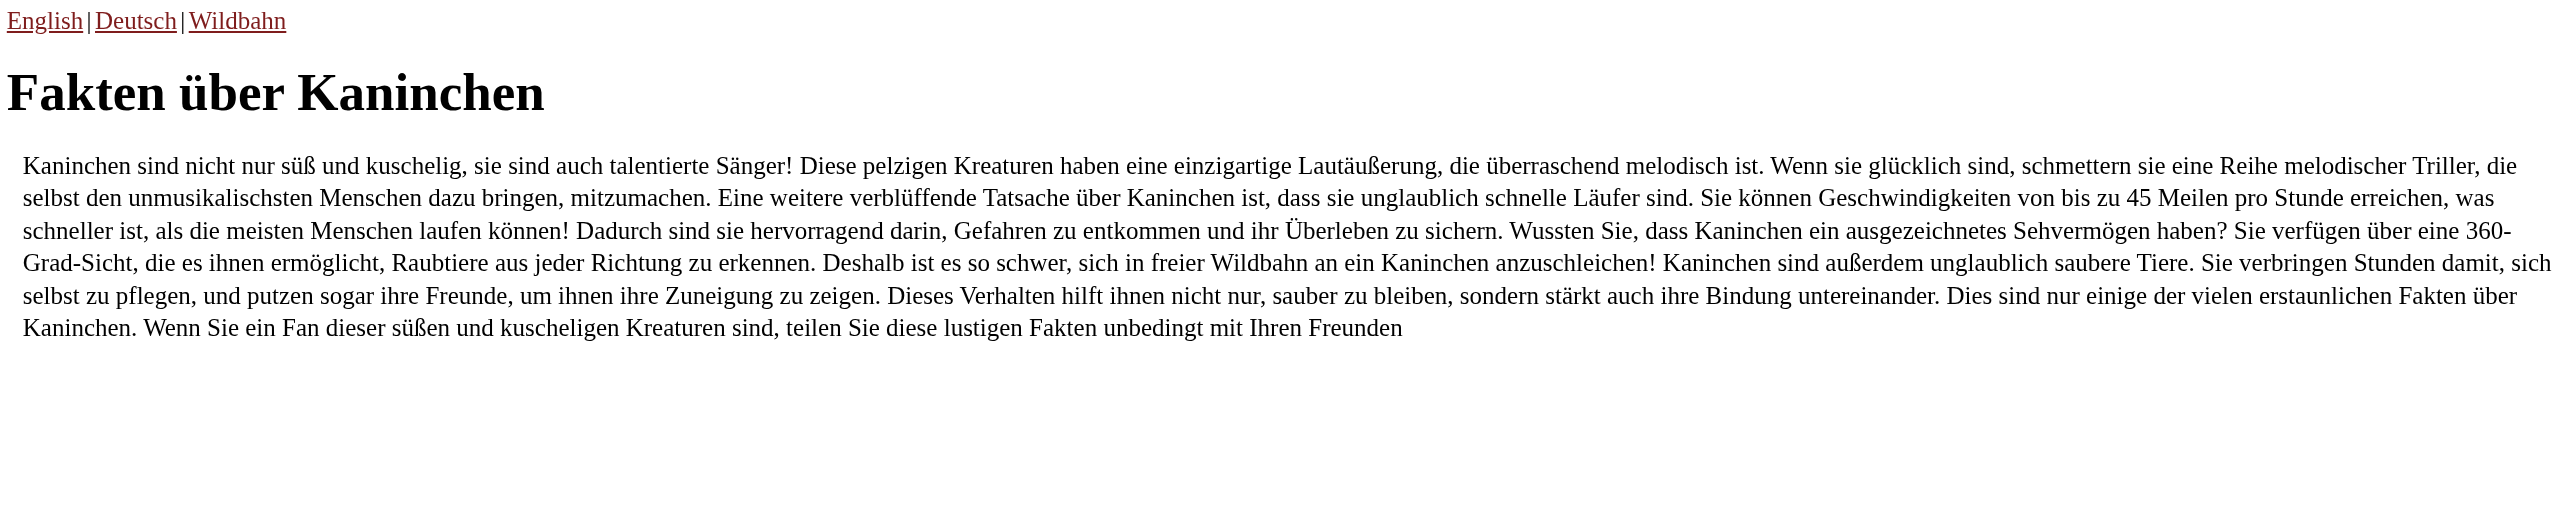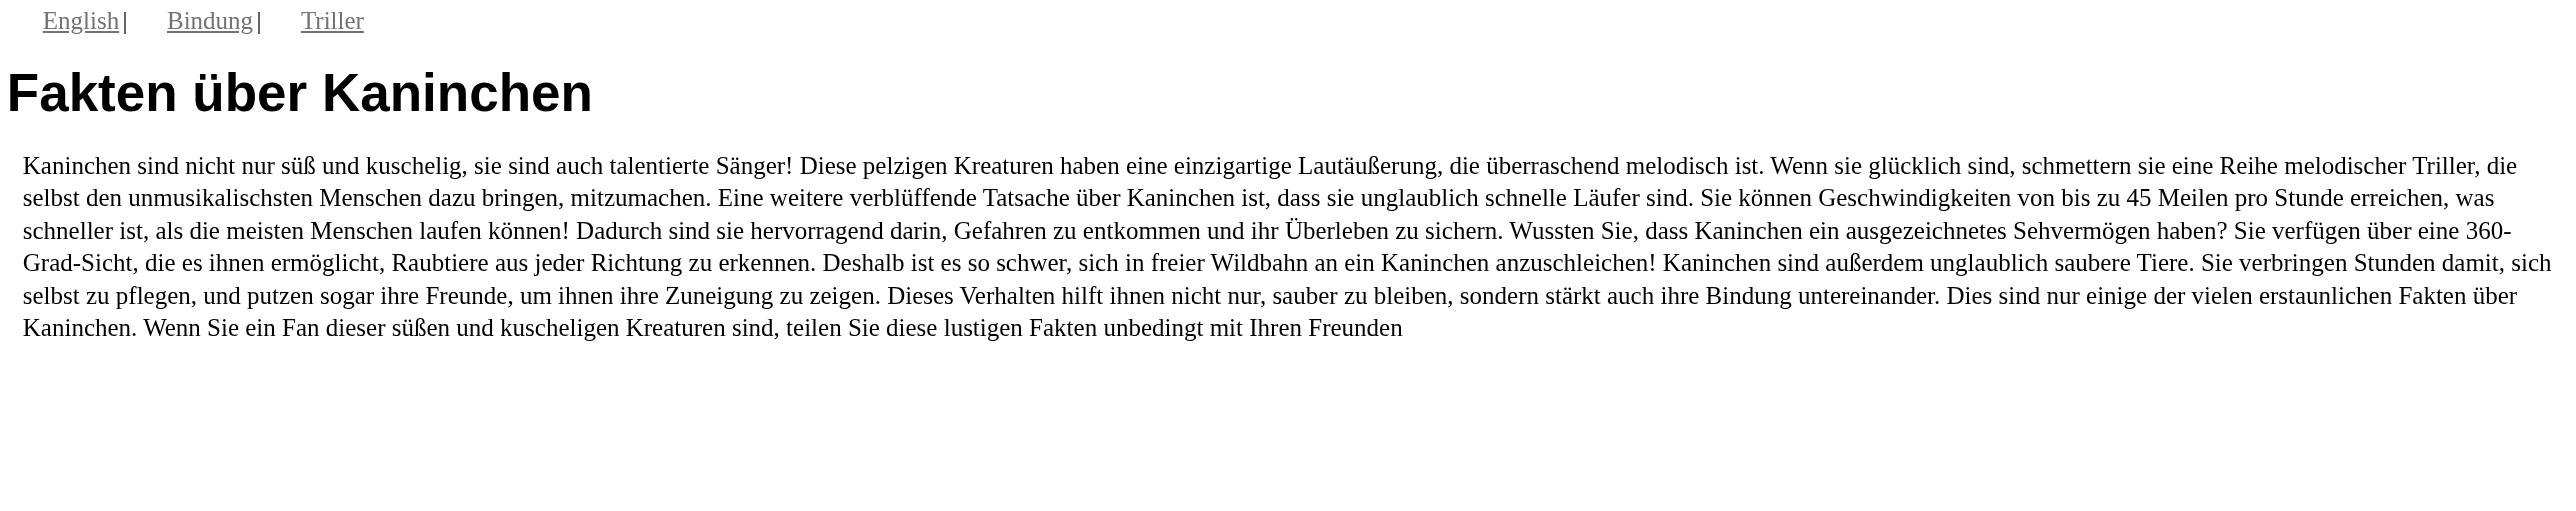--- a/index.html
+++ b/index.html
@@ -18,50 +18,49 @@
     padding: 6.8px 6.8px 0 6.8px;
     box-sizing: border-box;
   }
   .lang-bar {
     font-size: 25px;
     line-height: 1.1;
     margin: 0 0 3.4px 0;
     white-space: nowrap;
   }
   .lang-bar a {
-    color: #737373;
+    color: #7f1d1d;
     text-decoration: underline;
     cursor: pointer;
-    margin-left: 36px;
   }
   .lang-sep {
     color: #000000;
     padding: 0 3.4px;
   }
   h1.title {
-    font-family: Liberation Sans, sans-serif;
+    font-family: Liberation Serif, serif;
     font-size: 53px;
     font-weight: bold;
     margin: 31px 0 29px 0;
     line-height: 1.05;
     letter-spacing: 0;
   }
   p.article {
     font-size: 25px;
     line-height: 1.30;
     margin: 16px;
     text-align: left;
     max-width: 2562px;
   }
 </style>
 </head>
 <body>
 
 <div class="page">
 
-  <div class="lang-bar"><a href="#">English</a><span class="lang-sep">|</span><a href="#">Bindung</a><span class="lang-sep">|</span><a href="#">Triller</a></div>
+  <div class="lang-bar"><a href="#">English</a><span class="lang-sep">|</span><a href="#">Deutsch</a><span class="lang-sep">|</span><a href="#">Wildbahn</a></div>
 
   <h1 class="title">Fakten über Kaninchen</h1>
 
   <p class="article">Kaninchen sind nicht nur süß und kuschelig, sie sind auch talentierte Sänger! Diese pelzigen Kreaturen haben eine einzigartige Lautäußerung, die überraschend melodisch ist. Wenn sie glücklich sind, schmettern sie eine Reihe melodischer Triller, die selbst den unmusikalischsten Menschen dazu bringen, mitzumachen. Eine weitere verblüffende Tatsache über Kaninchen ist, dass sie unglaublich schnelle Läufer sind. Sie können Geschwindigkeiten von bis zu 45 Meilen pro Stunde erreichen, was schneller ist, als die meisten Menschen laufen können! Dadurch sind sie hervorragend darin, Gefahren zu entkommen und ihr Überleben zu sichern. Wussten Sie, dass Kaninchen ein ausgezeichnetes Sehvermögen haben? Sie verfügen über eine 360-Grad-Sicht, die es ihnen ermöglicht, Raubtiere aus jeder Richtung zu erkennen. Deshalb ist es so schwer, sich in freier Wildbahn an ein Kaninchen anzuschleichen! Kaninchen sind außerdem unglaublich saubere Tiere. Sie verbringen Stunden damit, sich selbst zu pflegen, und putzen sogar ihre Freunde, um ihnen ihre Zuneigung zu zeigen. Dieses Verhalten hilft ihnen nicht nur, sauber zu bleiben, sondern stärkt auch ihre Bindung untereinander. Dies sind nur einige der vielen erstaunlichen Fakten über Kaninchen. Wenn Sie ein Fan dieser süßen und kuscheligen Kreaturen sind, teilen Sie diese lustigen Fakten unbedingt mit Ihren Freunden</p>
 
 </div>
 
 
 </body></html>

